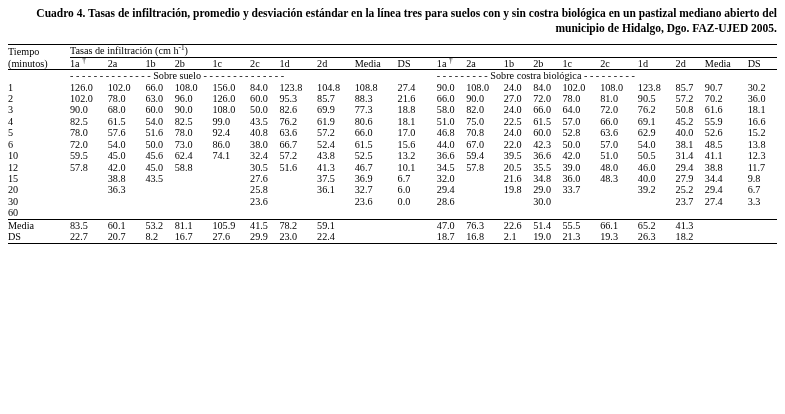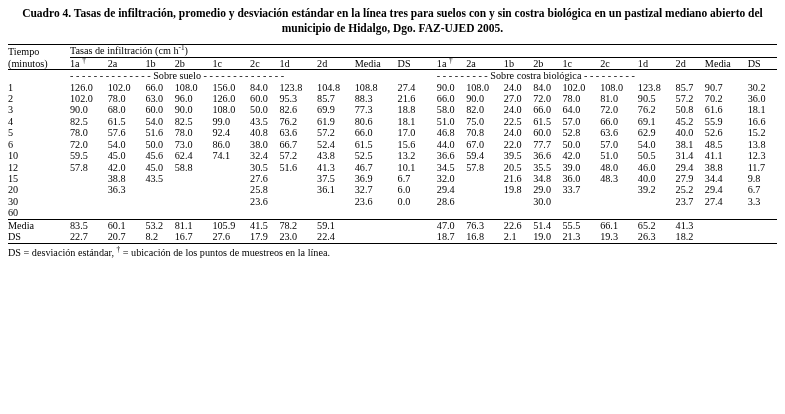--- a/index.html
+++ b/index.html
@@ -19,21 +19,21 @@
     height: 414px;
     box-sizing: border-box;
     padding: 6px 8px 4px 8px;
     position: relative;
   }
   .caption {
     font-size: 11.5px;
     font-weight: bold;
     line-height: 1.32;
     margin: 0 0 8px 0;
-    text-align: center;
+    text-align: right;
   }
   table.data {
     border-collapse: collapse;
     width: 769px;
     font-size: 10.2px;
     line-height: 1.12;
   }
   table.data td, table.data th {
     padding: 0;
     font-weight: normal;
@@ -293,21 +293,21 @@
         <td class="num">86.0</td>
         <td class="num">38.0</td>
         <td class="num">66.7</td>
         <td class="num">52.4</td>
         <td class="num">61.5</td>
         <td class="num">15.6</td>
         <td></td>
         <td class="num">44.0</td>
         <td class="num">67.0</td>
         <td class="num">22.0</td>
-        <td class="num">77.7</td>
+        <td class="num">42.3</td>
         <td class="num">50.0</td>
         <td class="num">57.0</td>
         <td class="num">54.0</td>
         <td class="num">38.1</td>
         <td class="num">48.5</td>
         <td class="num">13.8</td>
       </tr>
       <tr class="body-row">
         <td class="label">10</td>
         <td class="num">59.5</td>
@@ -477,37 +477,34 @@
         <td class="num mid-rule"></td>
         <td class="num mid-rule"></td>
       </tr>
       <tr class="body-row rule-bottom">
         <td class="label">DS</td>
         <td class="num">22.7</td>
         <td class="num">20.7</td>
         <td class="num">8.2</td>
         <td class="num">16.7</td>
         <td class="num">27.6</td>
-        <td class="num">17.9</td>
+        <td class="num">29.9</td>
         <td class="num">23.0</td>
         <td class="num">22.4</td>
         <td class="num"></td>
         <td class="num"></td>
         <td></td>
         <td class="num">18.7</td>
         <td class="num">16.8</td>
         <td class="num">2.1</td>
         <td class="num">19.0</td>
         <td class="num">21.3</td>
         <td class="num">19.3</td>
         <td class="num">26.3</td>
         <td class="num">18.2</td>
         <td class="num"></td>
         <td class="num"></td>
       </tr>
     </tbody>
   </table>
 
-  <div class="footnote">
-    <span>DS = desviación estándar, </span><sup>†</sup><span> = ubicación de los puntos de muestreos en la línea.</span>
-  </div>
 
 </div>
 
 </body></html>

